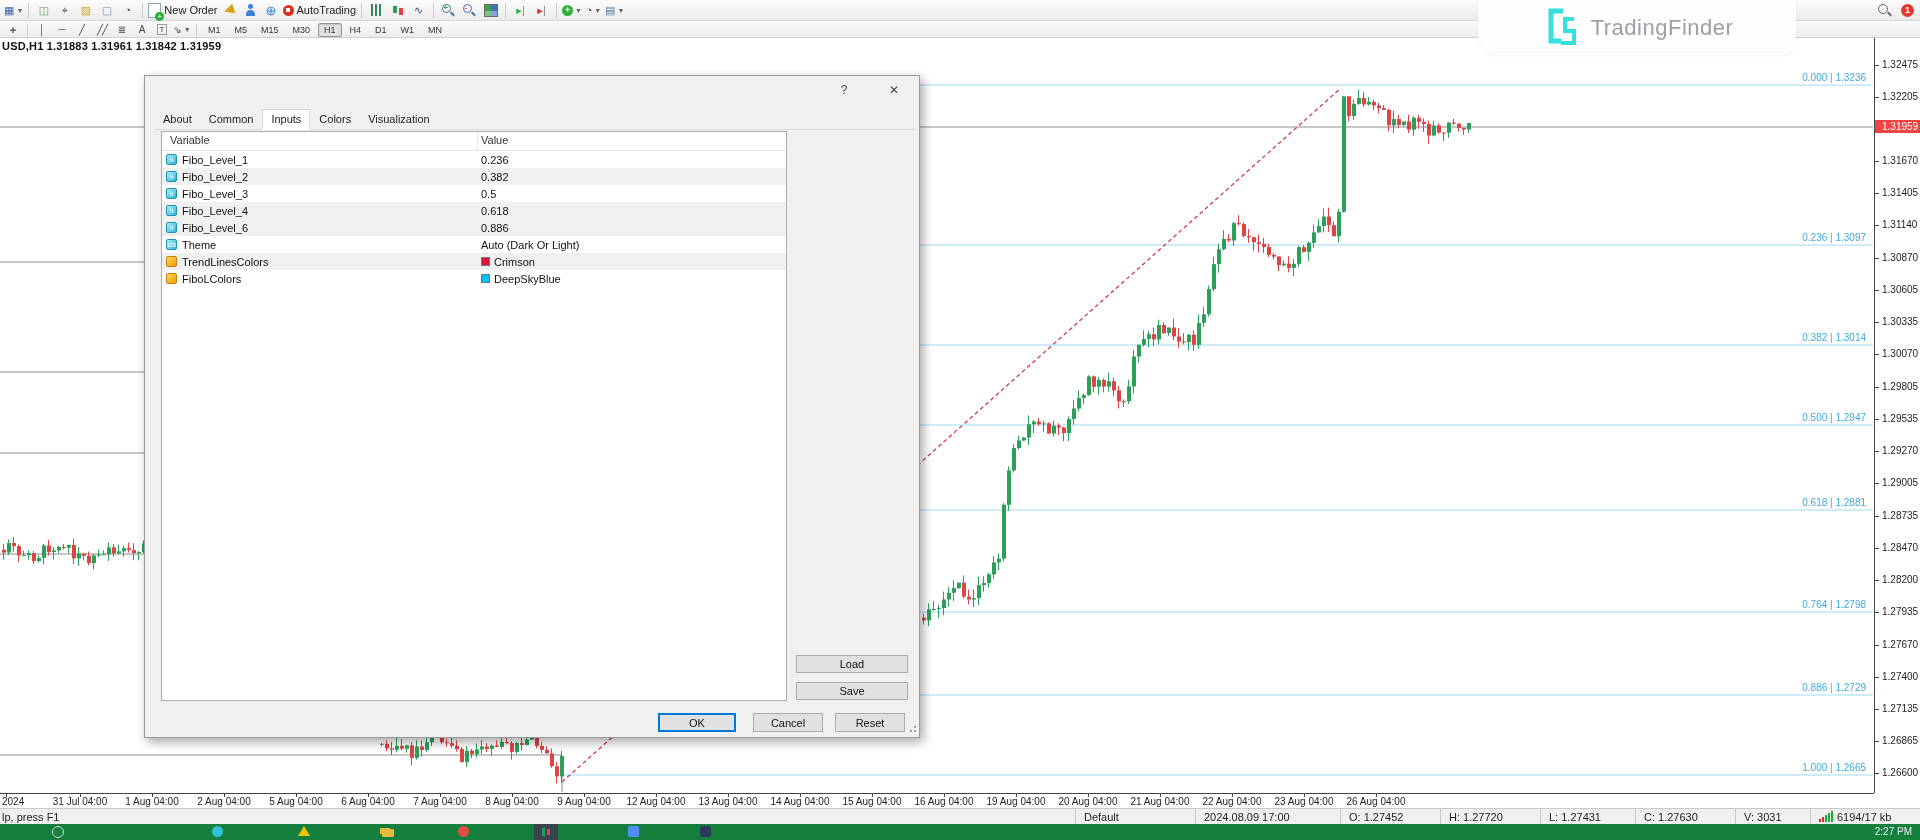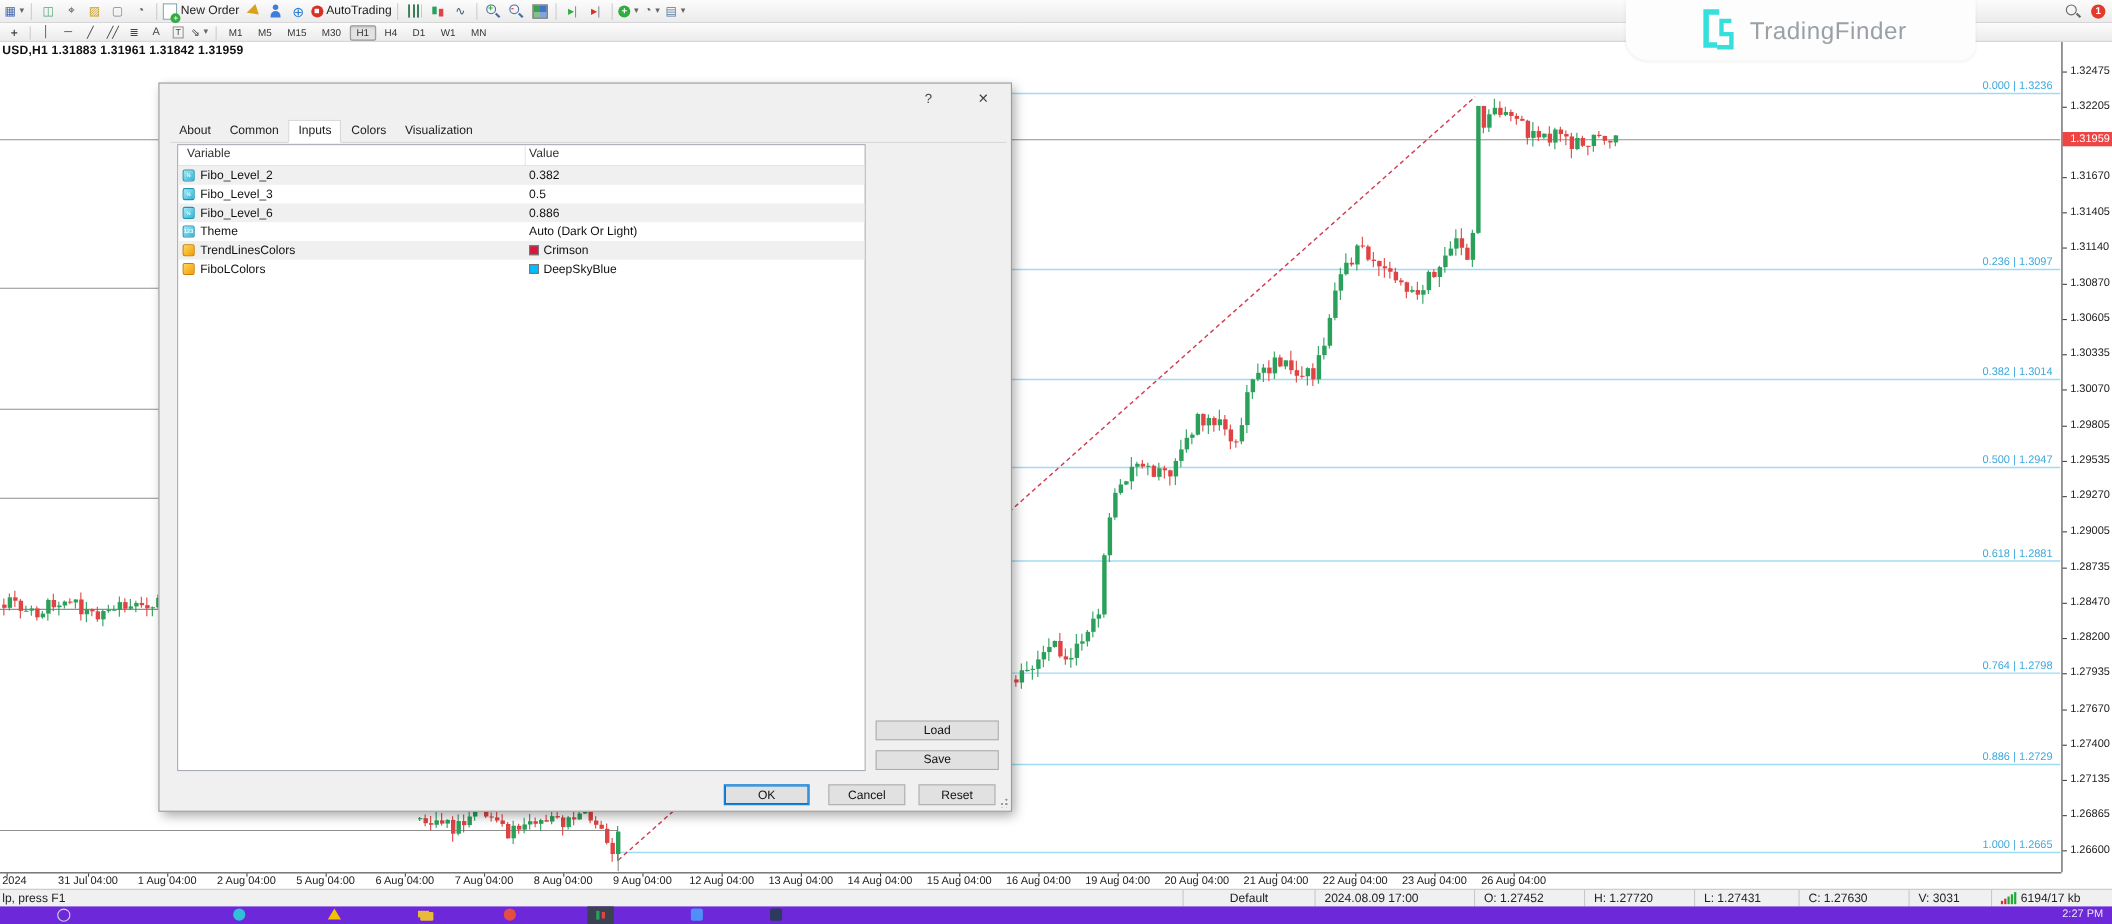--- a/index.html
+++ b/index.html
@@ -89,21 +89,21 @@
     radial-gradient(circle at 7px 9px,#9a9a9a 1px,transparent 1.2px),
     radial-gradient(circle at 3px 9px,#9a9a9a 1px,transparent 1.2px);}
 
   
   .statusbar{position:absolute;left:0;top:808px;width:1920px;height:16px;background:#f0f0f0;border-top:1px solid #c9c9c9;display:flex;align-items:center;font-size:11px;color:#222;z-index:5;box-sizing:border-box;}
   .status-left{margin-left:2px;white-space:nowrap;}
   .status-cells{margin-left:auto;display:flex;height:100%;}
   .scell{display:flex;align-items:center;border-left:1px solid #c9c9c9;padding:0 8px;white-space:nowrap;box-sizing:border-box;}
   .sig-bars{display:flex;align-items:flex-end;gap:1px;margin-right:4px;}
   .sig-bars i{width:2px;display:block;}
-  .taskbar{position:absolute;left:0;top:824px;width:1920px;height:16px;background:#6d28d9;z-index:6;display:flex;align-items:center;}
+  .taskbar{position:absolute;left:0;top:824px;width:1920px;height:16px;background:#15803d;z-index:6;display:flex;align-items:center;}
   .tb-ico{position:absolute;top:2px;width:12px;height:12px;}
   .tb-clock{position:absolute;right:8px;top:2px;color:#e8eaed;font-size:10px;}
 </style>
 </head>
 <body>
 
 <div id="screen">
 
   <div class="toolbar1">
     <div class="tbtn">
@@ -728,32 +728,46 @@
         <div class="dlg-tab">Colors</div>
         <div class="dlg-tab">Visualization</div>
       </div>
     <div class="listbox">
       <div class="lb-header">
         <span class="h1">Variable</span>
         <span class="h2">Value</span>
         <span class="col-div"></span>
       </div>
       <div id="param-rows">
+          <div class="param-row">
+            <span class="p-icon double">½</span>
+            <span>Fibo_Level_1</span>
+            <span class="p-value">
+              <span>0.236</span>
+            </span>
+          </div>
           <div class="param-row alt">
             <span class="p-icon double">½</span>
             <span>Fibo_Level_2</span>
             <span class="p-value">
               <span>0.382</span>
             </span>
           </div>
           <div class="param-row">
             <span class="p-icon double">½</span>
             <span>Fibo_Level_3</span>
             <span class="p-value">
               <span>0.5</span>
+            </span>
+          </div>
+          <div class="param-row alt">
+            <span class="p-icon double">½</span>
+            <span>Fibo_Level_4</span>
+            <span class="p-value">
+              <span>0.618</span>
             </span>
           </div>
           <div class="param-row alt">
             <span class="p-icon double">½</span>
             <span>Fibo_Level_6</span>
             <span class="p-value">
               <span>0.886</span>
             </span>
           </div>
           <div class="param-row">
@@ -785,21 +799,21 @@
     <div class="btn btn-save">Save</div>
     <div class="btn btn-ok">OK</div>
     <div class="btn btn-cancel">Cancel</div>
     <div class="btn btn-reset">Reset</div>
     <div class="grip"></div>
   </div>
 
   <div class="statusbar">
     <span class="status-left">lp, press F1</span>
     <div class="status-cells" id="status-cells">
-        <div class="scell" style="width: 120px; justify-content: center;">
+        <div class="scell" style="width: 120px;">
           <span>Default</span>
         </div>
         <div class="scell" style="width: 145px;">
           <span>2024.08.09 17:00</span>
         </div>
         <div class="scell" style="width: 100px;">
           <span>O: 1.27452</span>
         </div>
         <div class="scell" style="width: 100px;">
           <span>H: 1.27720</span>

